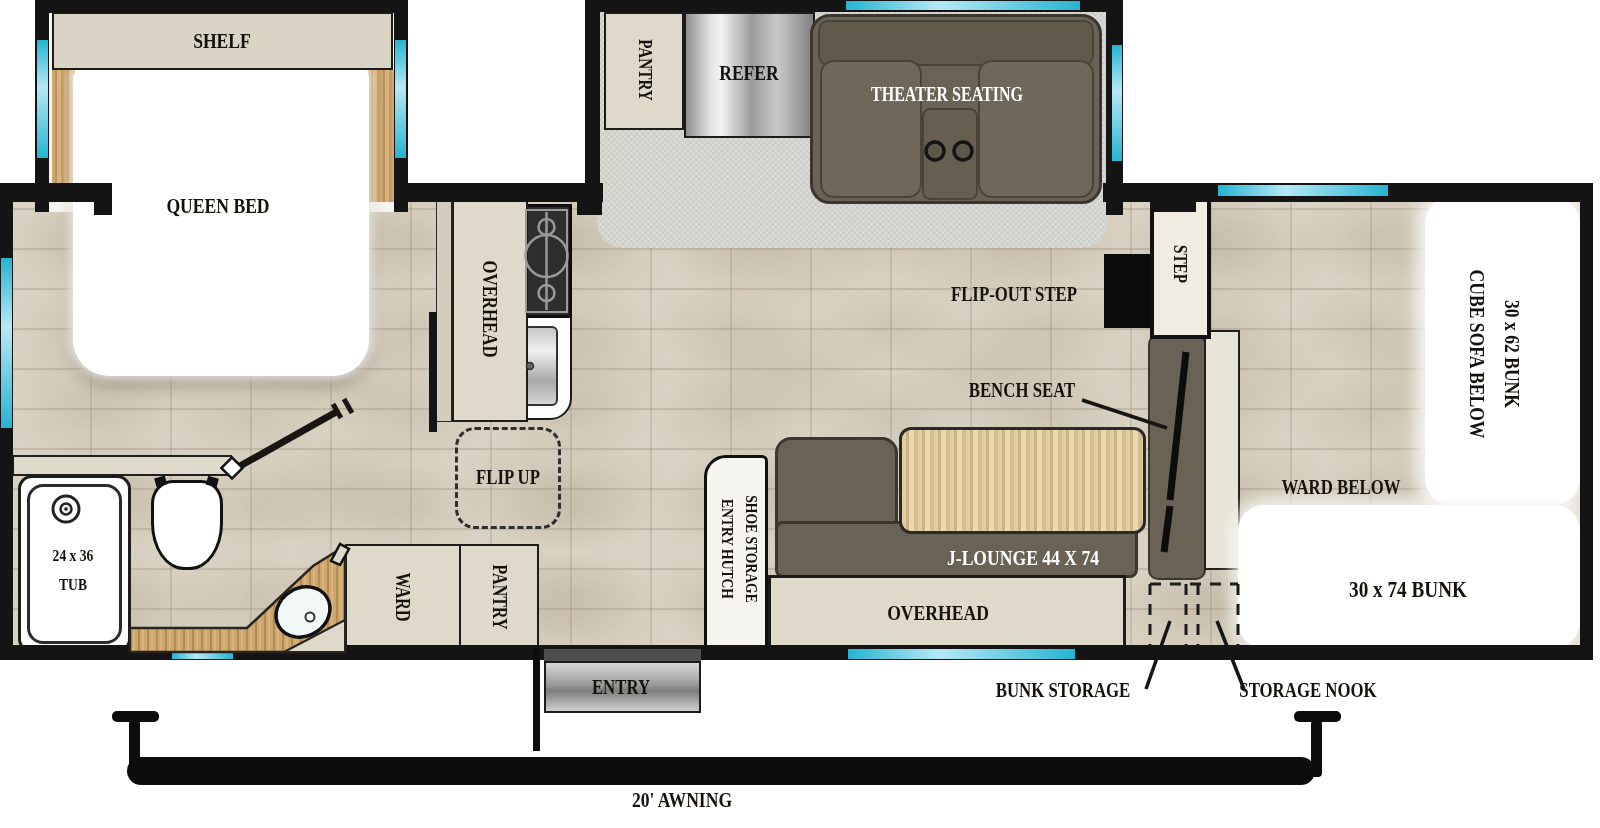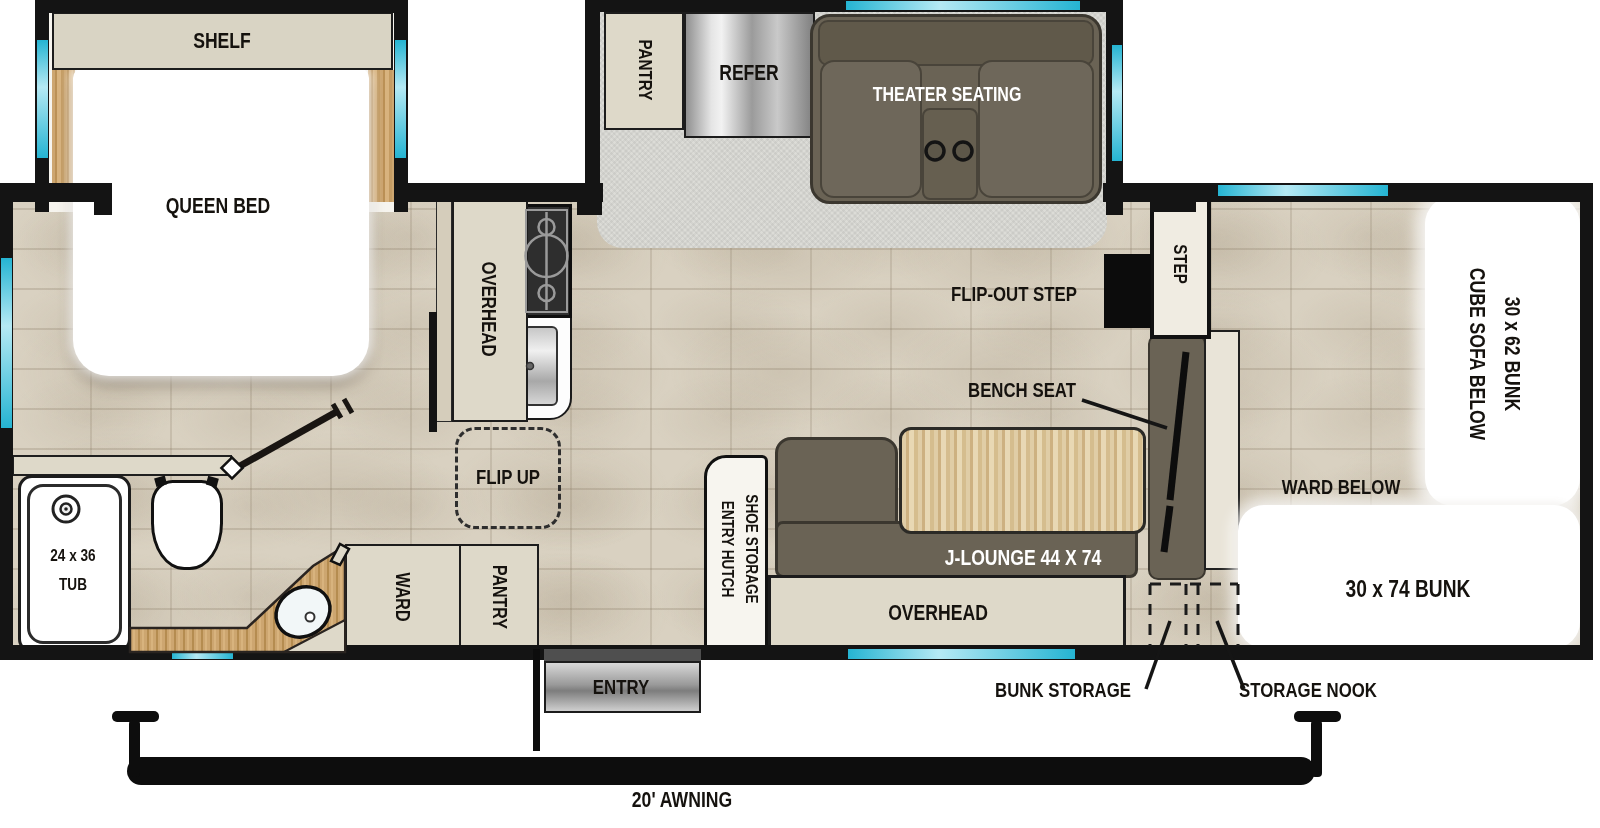--- a/index.html
+++ b/index.html
@@ -1,17 +1,17 @@
 <!DOCTYPE html>
 <html><head>
 <meta charset="utf-8">
 <style>
   html,body{margin:0;padding:0;background:#fff;}
   #plan{position:relative;width:1600px;height:828px;background:#fff;overflow:hidden;
-        font-family:Liberation Sans, sans-serif;}
+        font-family:Liberation Serif, serif;}
   #plan *{box-sizing:border-box;}
   .abs{position:absolute;}
   .wall{position:absolute;background:#141414;}
   .win{position:absolute;background:linear-gradient(90deg,#25b4d2,#b5e9f4 40%,#25b4d2);}
   .win.vert{background:linear-gradient(180deg,#25b4d2,#b5e9f4 40%,#25b4d2);}
   .tile{background-color:#d9d1c1;background-image:
      radial-gradient(closest-side, rgba(150,135,110,.18), transparent),
      radial-gradient(closest-side, rgba(150,135,110,.15), transparent),
      repeating-linear-gradient(90deg, rgba(125,110,88,.20) 0 2px, transparent 2px 80px),
      repeating-linear-gradient(0deg, rgba(125,110,88,.24) 0 2px, transparent 2px 40px);

